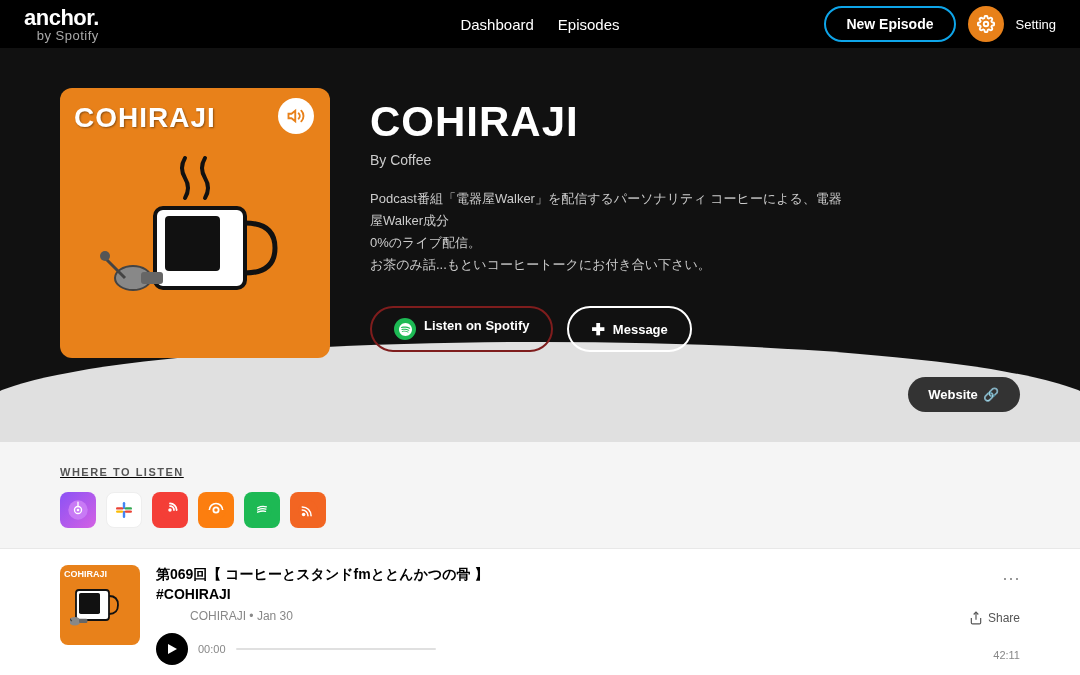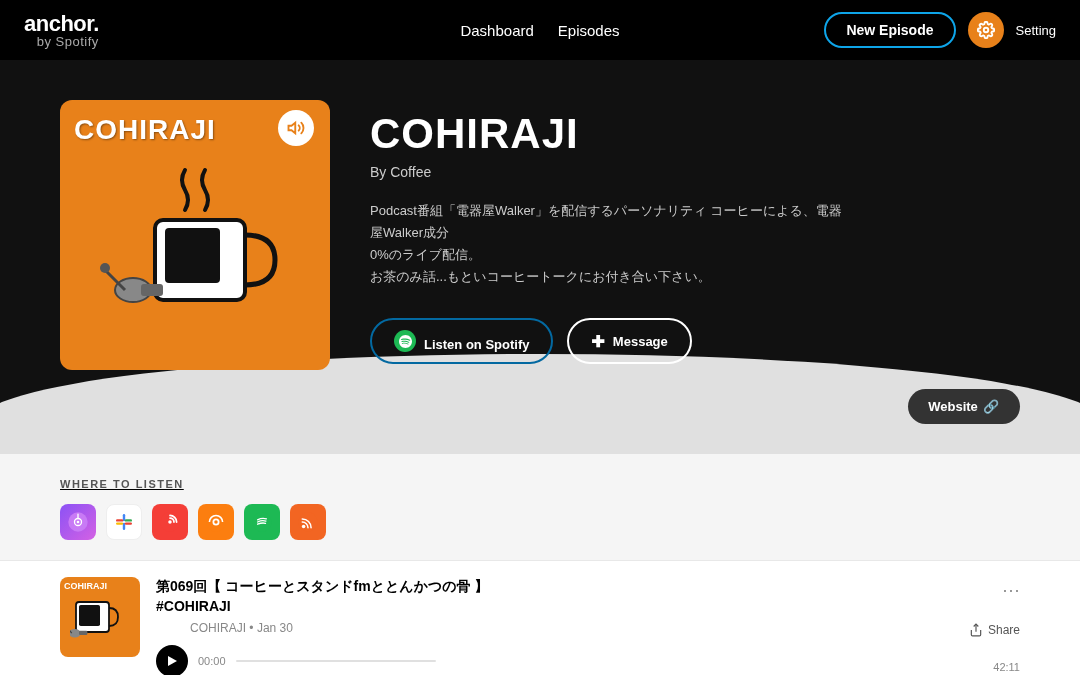--- a/index.html
+++ b/index.html
@@ -10,21 +10,21 @@
       height: 675px;
       overflow: hidden;
     }
 
     
     .navbar {
       background: #000;
       display: flex;
       align-items: center;
       padding: 0 24px;
-      height: 60px;
+      height: 48px;
       position: relative;
       z-index: 10;
     }
     .logo-area {
       display: flex;
       flex-direction: column;
       color: #fff;
       line-height: 1;
     }
     .logo-anchor {
@@ -184,23 +184,23 @@
       max-width: 480px;
       margin-bottom: 30px;
     }
     .action-buttons {
       display: flex;
       gap: 14px;
       margin-bottom: 30px;
     }
     .listen-btn {
       display: flex;
-      align-items: flex-end;
+      align-items: flex-start;
       gap: 8px;
-      border: 2px solid #0369a1;
+      border: 2px solid #7f1d1d;
       background: transparent;
       color: #fff;
       padding: 10px 22px;
       border-radius: 24px;
       font-size: 13px;
       font-weight: 600;
       cursor: pointer;
     }
     .spotify-circle {
       width: 22px;

